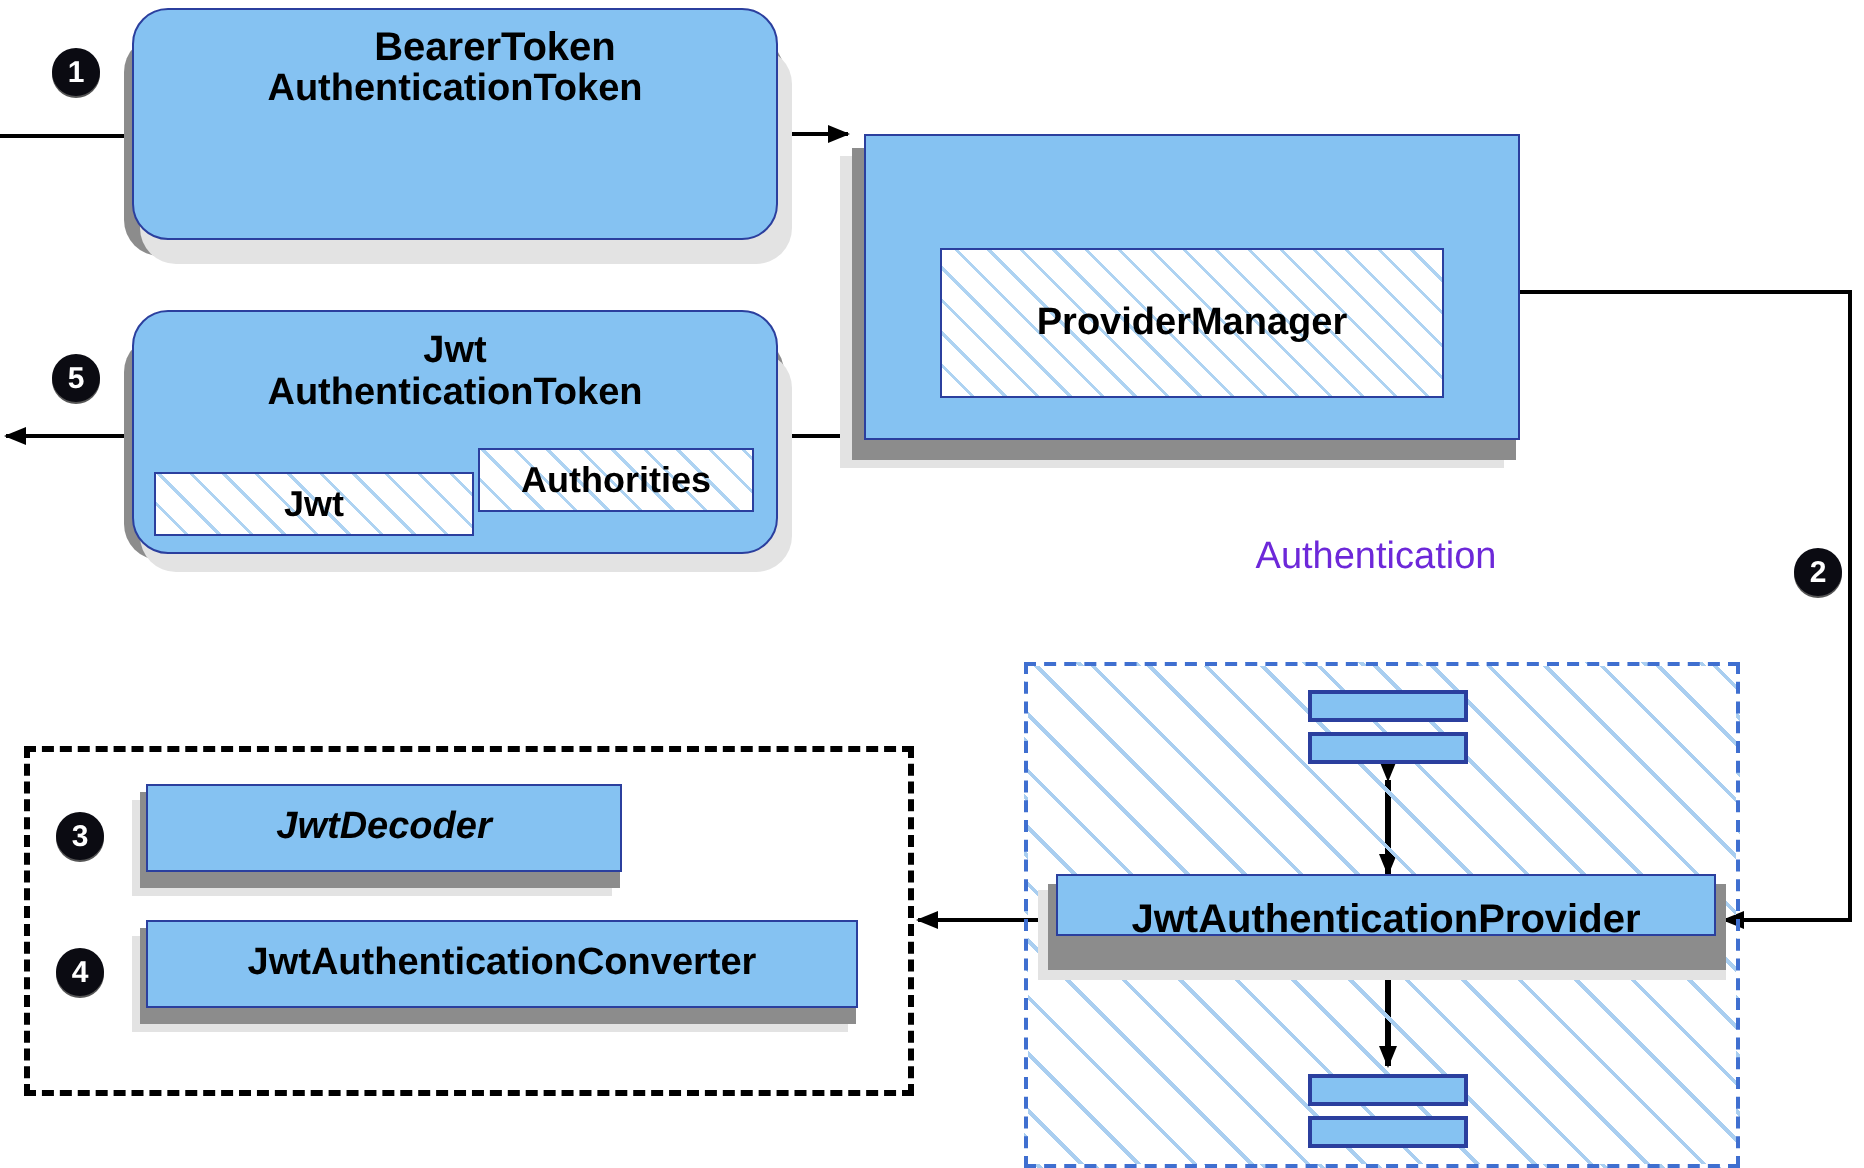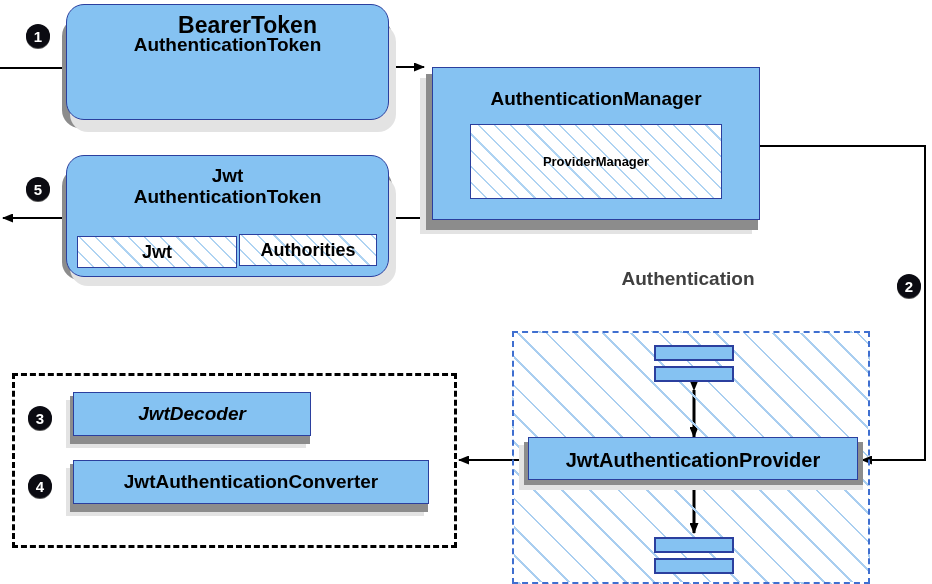--- a/index.html
+++ b/index.html
@@ -41,22 +41,22 @@
        #a9cef0 18px, #a9cef0 20px);}
   .dash-black{position:absolute;box-sizing:border-box;
     border:3px dashed #000;background:transparent;}
 
   
   .bullet{position:absolute;width:24px;height:24px;border-radius:50%;
     background:#0b0b12;color:#fff;font-weight:bold;font-size:15px;
     display:flex;align-items:center;justify-content:center;
     box-shadow:0 1px 0 #555;}
 
-  .plainlabel{position:absolute;text-align:center;font-weight:bold;
-    color:#404040;line-height:1.14;}
+  .plainlabel{position:absolute;text-align:center;font-weight:normal;
+    color:#6d28d9;line-height:1.14;}
 </style>
 </head>
 <body>
 
 <svg id="canvas" viewBox="0 0 932 584">
   <defs>
     <marker id="ah" markerWidth="11" markerHeight="9" refX="10" refY="4.5" orient="auto" markerUnits="userSpaceOnUse">
       <path d="M0,0 L11,4.5 L0,9 z" fill="#000"></path>
     </marker>
     <marker id="ahr" markerWidth="11" markerHeight="9" refX="10" refY="4.5" orient="auto" markerUnits="userSpaceOnUse">
@@ -84,58 +84,57 @@
 <div class="bullet" style="left:26px;top:24px;">1</div>
 <div class="bullet" style="left:897px;top:274px;">2</div>
 <div class="bullet" style="left:28px;top:406px;">3</div>
 <div class="bullet" style="left:28px;top:474px;">4</div>
 <div class="bullet" style="left:26px;top:177px;">5</div>
 
 <div class="node">
   <div class="sh-dark" style="left:62px;top:18px;width:330px;height:110px;border-radius:18px;"></div>
   <div class="sh-light" style="left:70px;top:24px;width:326px;height:108px;border-radius:18px;"></div>
   <div class="card-round" style="left:66px;top:4px;width:323px;height:116px;">
-    <div class="title" style="top:8px;font-size:23px;padding-left:40px;">BearerToken</div>
+    <div class="title" style="top:8px;font-size:20px;padding-left:40px;">BearerToken</div>
     <div class="title" style="top:29px;font-size:19px;">AuthenticationToken</div>
   </div>
 </div>
 
 <div class="node">
   <div class="sh-dark" style="left:62px;top:168px;width:330px;height:112px;border-radius:18px;"></div>
   <div class="sh-light" style="left:70px;top:176px;width:326px;height:110px;border-radius:18px;"></div>
   <div class="card-round" style="left:66px;top:155px;width:323px;height:122px;">
     <div class="title" style="top:9px;font-size:19px;">Jwt</div>
     <div class="title" style="top:30px;font-size:19px;">AuthenticationToken</div>
     <div class="slot" style="left:10px;top:80px;width:160px;height:32px;font-size:18px;">Jwt</div>
-    <div class="slot" style="left:172px;top:78px;width:138px;height:32px;font-size:18px;">Authorities</div>
+    <div class="slot" style="left:172px;top:68px;width:138px;height:32px;font-size:18px;">Authorities</div>
   </div>
 </div>
 
 <div class="node">
   <div class="sh-light" style="left:420px;top:78px;width:332px;height:156px;"></div>
   <div class="sh-dark" style="left:426px;top:74px;width:332px;height:156px;"></div>
   <div class="card-sq" style="left:432px;top:67px;width:328px;height:153px;">
-    <div class="title" style="top:20px;font-size:19px;">AuthenticationManager</div>
-    <div class="slot" style="left:37px;top:56px;width:252px;height:75px;font-size:13px;">ProviderManager</div>
+    <div class="slot" style="left:37px;top:56px;width:252px;height:75px;font-size:19px;">ProviderManager</div>
   </div>
 </div>
 
 <div class="plainlabel" style="left:588px;top:268px;width:200px;font-size:19px;">
   <div>Authentication</div>
 </div>
 
 <div class="dash-blue" style="left:512px;top:331px;width:358px;height:253px;"></div>
 
 <div class="card-sq" style="left:654px;top:345px;width:80px;height:16px;border-width:2px;"></div>
 <div class="card-sq" style="left:654px;top:366px;width:80px;height:16px;border-width:2px;"></div>
 
 <div class="node">
   <div class="sh-light" style="left:519px;top:445px;width:344px;height:45px;"></div>
   <div class="sh-dark" style="left:524px;top:442px;width:339px;height:43px;"></div>
-  <div class="card-sq" style="left:528px;top:437px;width:330px;height:43px;">
+  <div class="card-sq" style="left:528px;top:437px;width:330px;height:31px;">
     <div class="title" style="top:11px;font-size:20px;">JwtAuthenticationProvider</div>
   </div>
 </div>
 
 <div class="card-sq" style="left:654px;top:537px;width:80px;height:16px;border-width:2px;"></div>
 <div class="card-sq" style="left:654px;top:558px;width:80px;height:16px;border-width:2px;"></div>
 
 <div class="dash-black" style="left:12px;top:373px;width:445px;height:175px;"></div>
 
 <div class="node">

